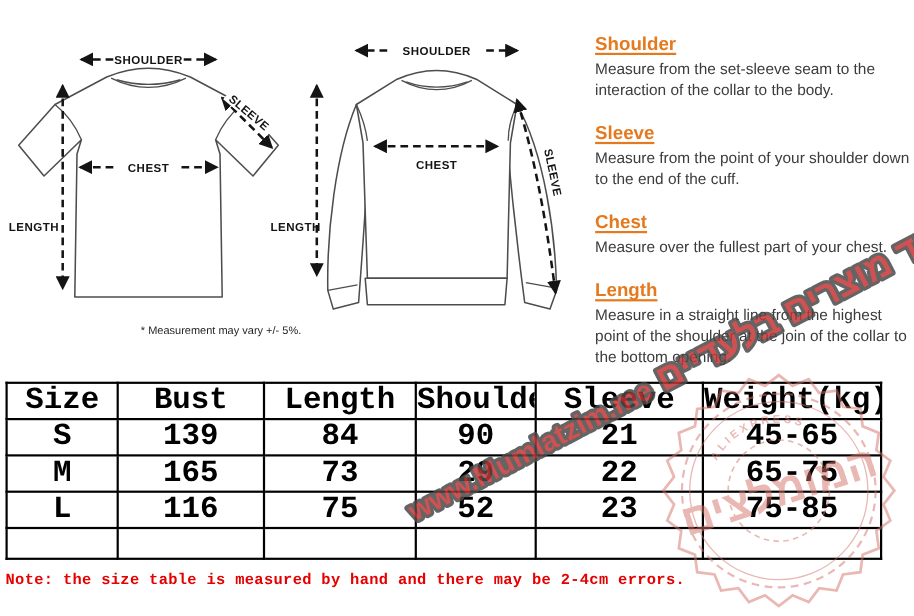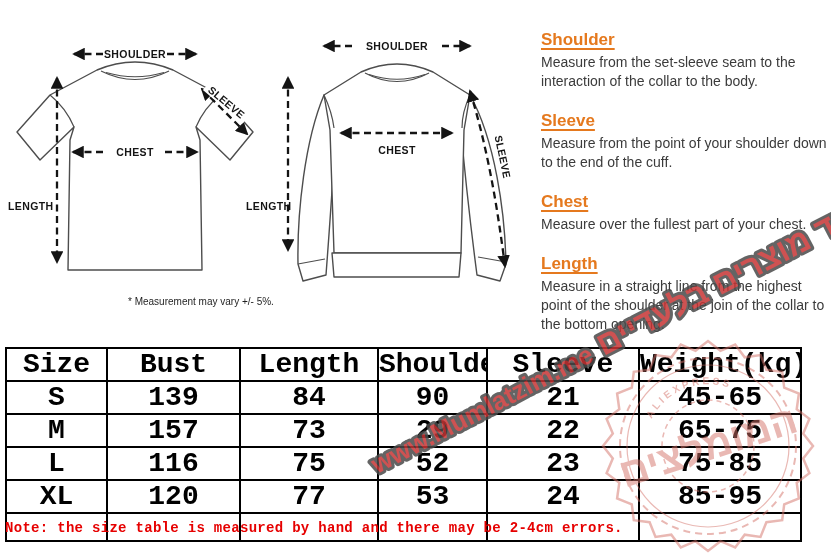--- a/index.html
+++ b/index.html
@@ -168,41 +168,33 @@
     <tr>
       <td>S</td>
       <td>139</td>
       <td>84</td>
       <td>90</td>
       <td>21</td>
       <td>45-65</td>
     </tr>
     <tr>
       <td>M</td>
-      <td>157</td>
+      <td>165</td>
       <td>73</td>
       <td>29</td>
       <td>22</td>
       <td>65-75</td>
     </tr>
     <tr>
       <td>L</td>
       <td>116</td>
       <td>75</td>
       <td>52</td>
       <td>23</td>
       <td>75-85</td>
-    </tr>
-    <tr>
-      <td>XL</td>
-      <td>120</td>
-      <td>77</td>
-      <td>53</td>
-      <td>24</td>
-      <td>85-95</td>
     </tr>
     <tr class="empty-row">
       <td></td>
       <td></td>
       <td></td>
       <td></td>
       <td></td>
       <td></td>
     </tr>
   </tbody>

